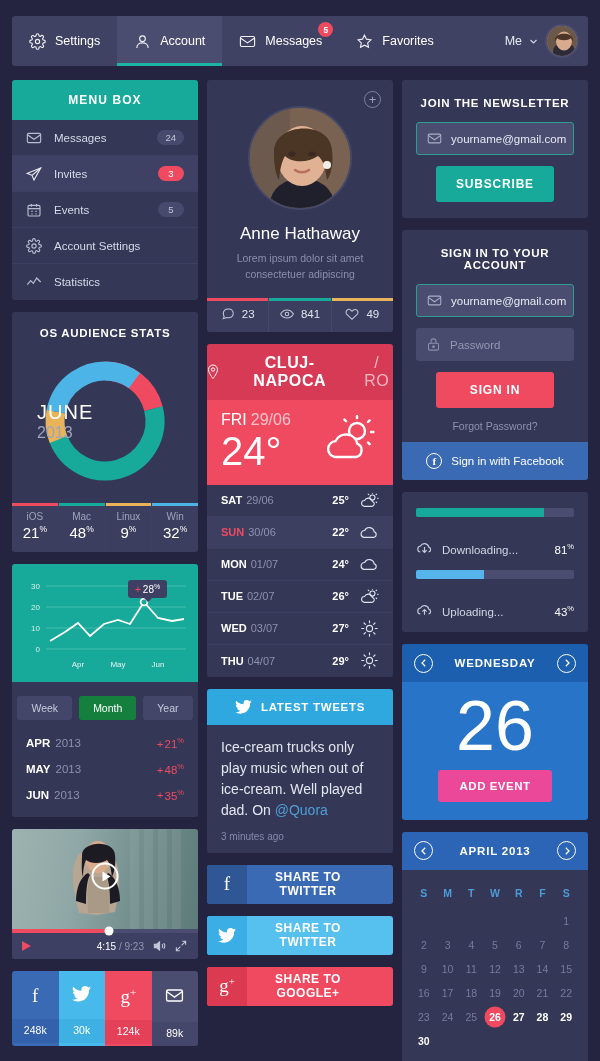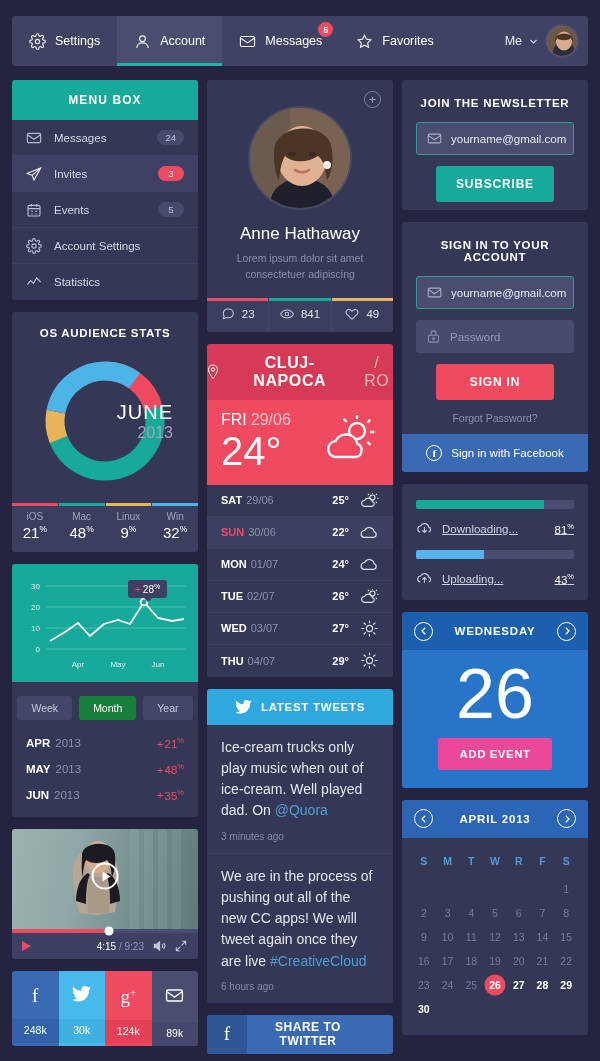--- a/index.html
+++ b/index.html
@@ -81,21 +81,21 @@
 
   
   .card-title {
     text-align: center; color: #fff; font-size: 11.5px;
     font-weight: bold; letter-spacing: .7px; padding: 15px 16px 6px;
   }
   .donut-wrap { display: flex; justify-content: center; padding: 8px 0 14px; }
   .donut-center {
     position: absolute; inset: 0;
     display: flex; flex-direction: column;
-    align-items: flex-end; justify-content: center;
+    align-items: flex-start; justify-content: center;
   }
   .donut-m { color: #fff; font-size: 20px; letter-spacing: 1px; }
   .donut-y { color: #9fa4be; font-size: 16px; }
   .os-foot { display: flex; }
   .os-cell {
     flex: 1; text-align: center; padding: 8px 0 11px;
     border-right: 1px solid #3d4062; position: relative;
     background: #3b3e5e;
   }
   .os-cell:last-child { border-right: none; }
@@ -242,21 +242,21 @@
     align-items: center; justify-content: center;
   }
   .share-lbl {
     flex: 1; text-align: center; color: #fff;
     font-size: 12px; font-weight: bold; letter-spacing: .5px;
     padding-right: 24px;
   }
   .g-glyph { color:#fff; font-size: 19px; font-family: "Liberation Serif", serif; }
 
   
-  .pad { padding: 15px 14px 8px; }
+  .pad { padding: 15px 14px 16px; }
   .field {
     display: flex; align-items: center; gap: 9px;
     background: #484b6d; border-radius: 3px;
     padding: 0 10px; height: 33px; margin-bottom: 11px;
   }
   .field.focus { border: 1px solid #2f9c92; background: #4a4d70; }
   .field-ico { width: 15px; height: 15px; opacity: .8; flex: none; }
   .field-txt { color: #e7e9f3; font-size: 11.5px; }
   .field-txt.ph { color: #9298b4; }
   .caret-bar {
@@ -279,22 +279,22 @@
     width: 16px; height: 16px; border: 1.4px solid #fff; border-radius: 50%;
     display: flex; align-items: center; justify-content: center;
     font-size: 11px; font-weight: bold; font-family: "Liberation Serif", serif;
   }
 
   
   .prog-wrap { padding: 16px 14px 14px; }
   .prog-track { height: 9px; background: #4a4d70; border-radius: 2px; overflow: hidden; }
   .prog-fill { height: 100%; }
   .prog-row {
-    display: flex; align-items: center; gap: 9px;
-    color: #d2d5e4; font-size: 11.5px; padding: 12px 0 14px; text-decoration: underline;
+    display: flex; align-items: flex-end; gap: 9px;
+    color: #d2d5e4; font-size: 11.5px; padding: 24px 0 14px;
   }
   .prog-row:last-child { padding-bottom: 0; }
   .prog-pct { margin-left: auto; color: #fff; }
   .prog-pct sup { font-size: 7.5px; }
 
   
   .day-head {
     background: #1c5fae; color: #fff; display: flex;
     align-items: center; padding: 0 12px; height: 38px;
     font-size: 11.5px; font-weight: bold; letter-spacing: .8px;
@@ -735,24 +735,20 @@
       <div class="tw-head">
         <svg width="17" height="14" viewBox="0 0 24 20">
             <path d="M24 2.4c-.9.4-1.8.7-2.8.8 1-.6 1.8-1.6 2.2-2.7-1 .6-2 1-3.1 1.2A4.9 4.9 0 0 0 16.8 0a4.9 4.9 0 0 0-4.9 4.9c0 .4 0 .8.1 1.1A13.9 13.9 0 0 1 1.7.9a4.9 4.9 0 0 0 1.5 6.5c-.8 0-1.5-.2-2.2-.6v.1c0 2.3 1.7 4.3 3.9 4.8-.4.1-.8.2-1.3.2-.3 0-.6 0-.9-.1a4.9 4.9 0 0 0 4.6 3.4A9.8 9.8 0 0 1 0 17.3a13.9 13.9 0 0 0 7.5 2.2c9.1 0 14-7.5 14-14v-.7c1-.7 1.8-1.6 2.5-2.4z" fill="#fff"></path>
           </svg>
         <span>LATEST TWEETS</span>
       </div>
       <div class="tw-item">
         <div class="tw-text"><span>Ice-cream trucks only play music when out of ice-cream. Well played dad. On </span><span class="tw-link">@Quora</span></div>
         <div class="tw-time">3 minutes ago</div>
       </div>
-      <div class="tw-item">
-        <div class="tw-text"><span>We are in the process of pushing out all of the new CC apps! We will tweet again once they are live </span><span class="tw-link">#CreativeCloud</span></div>
-        <div class="tw-time">6 hours ago</div>
-      </div>
     </div>
 
     <div class="share" style="background:#3b6ab5">
       <div class="share-ico" style="background:#2f5796">
           <span class="g-glyph">f</span>
         </div>
       <div class="share-lbl">SHARE TO TWITTER</div>
     </div>
     <div class="share" style="background:#56c0ef">
       <div class="share-ico" style="background:#3aaee5">

